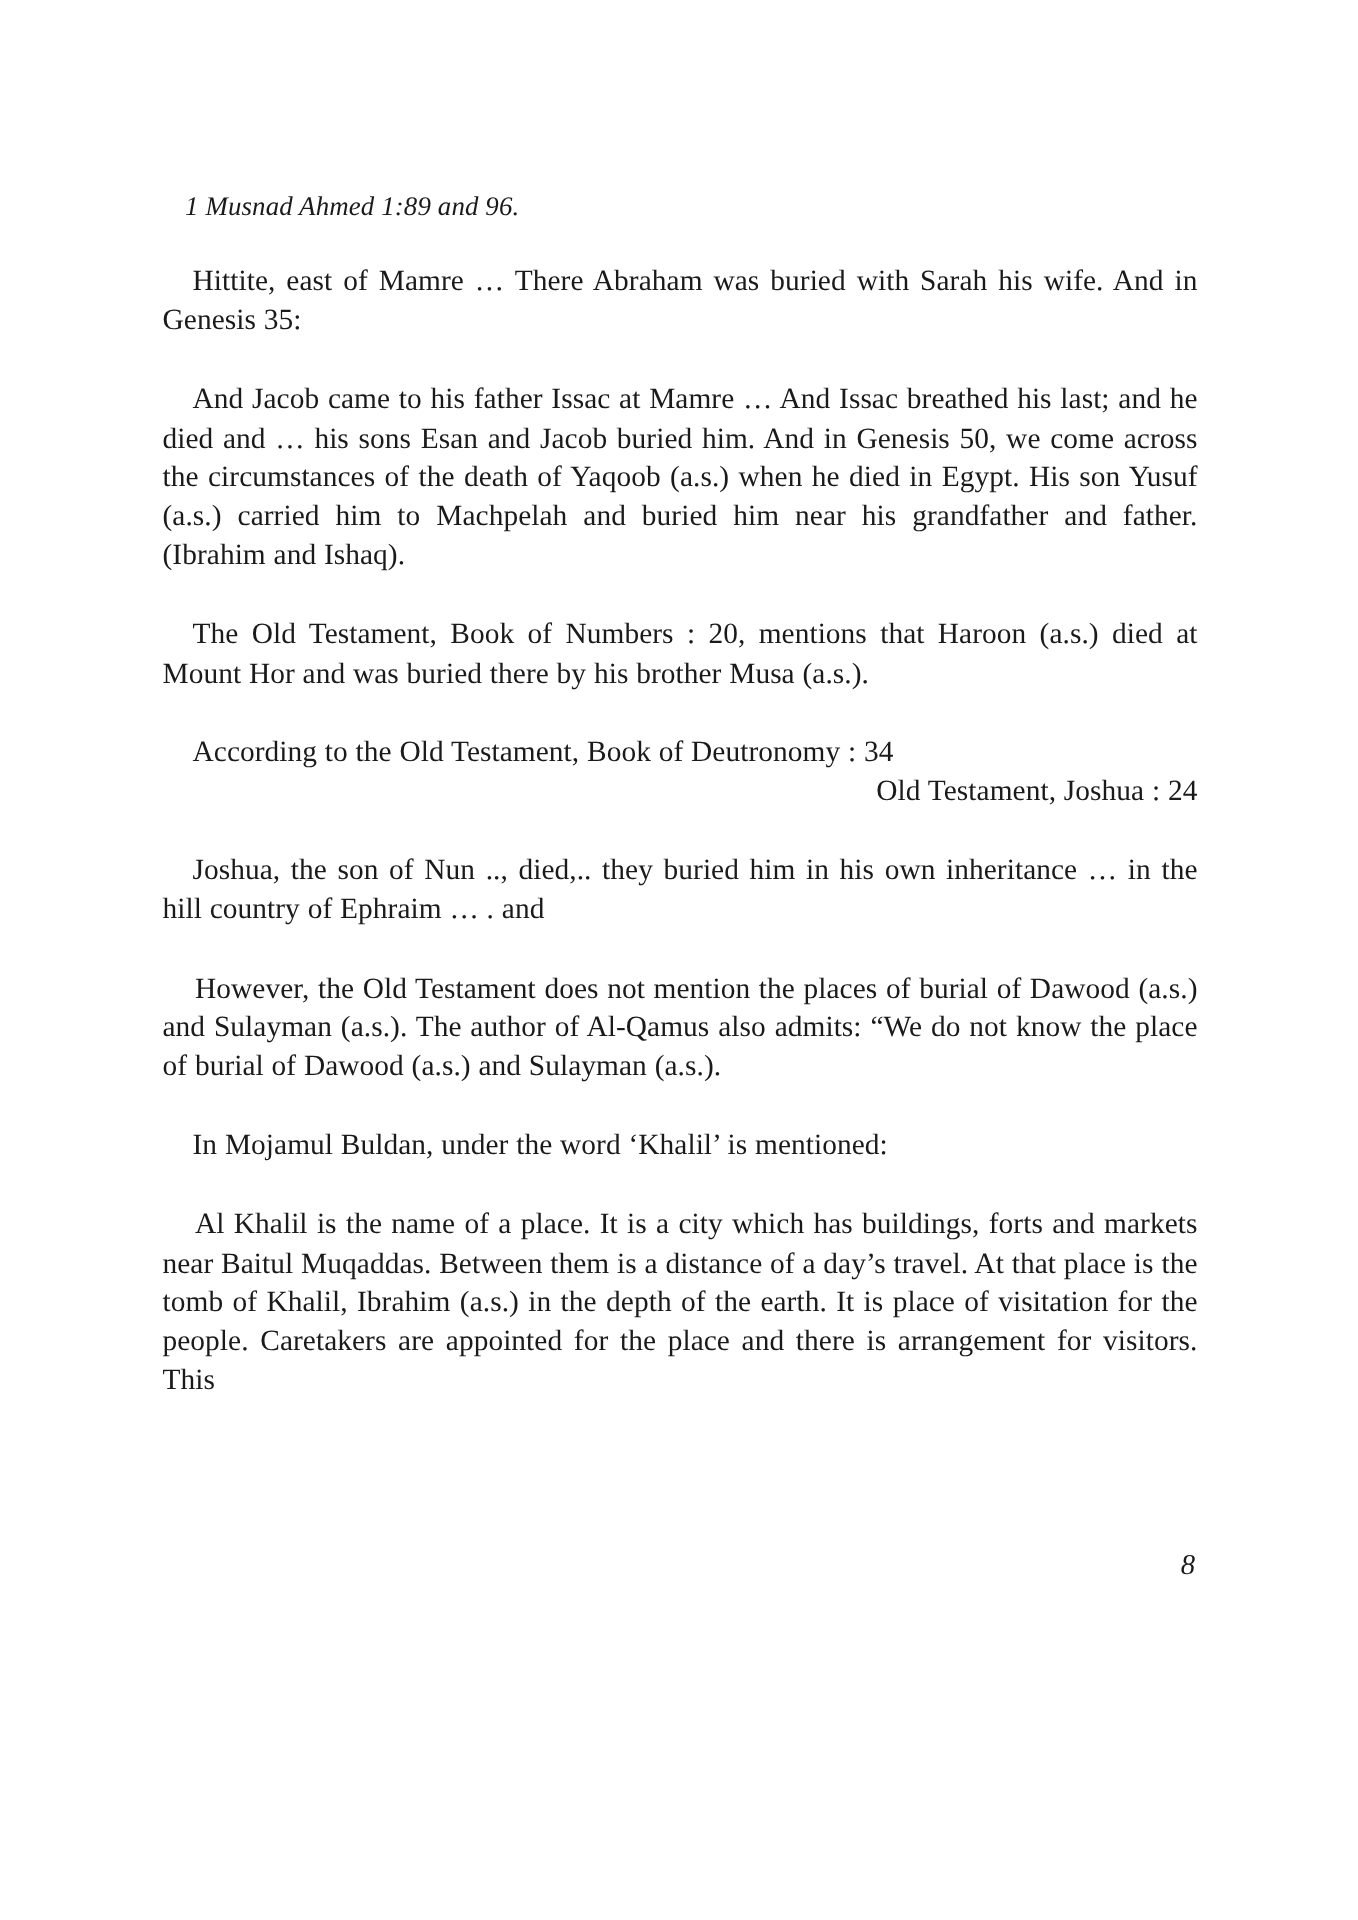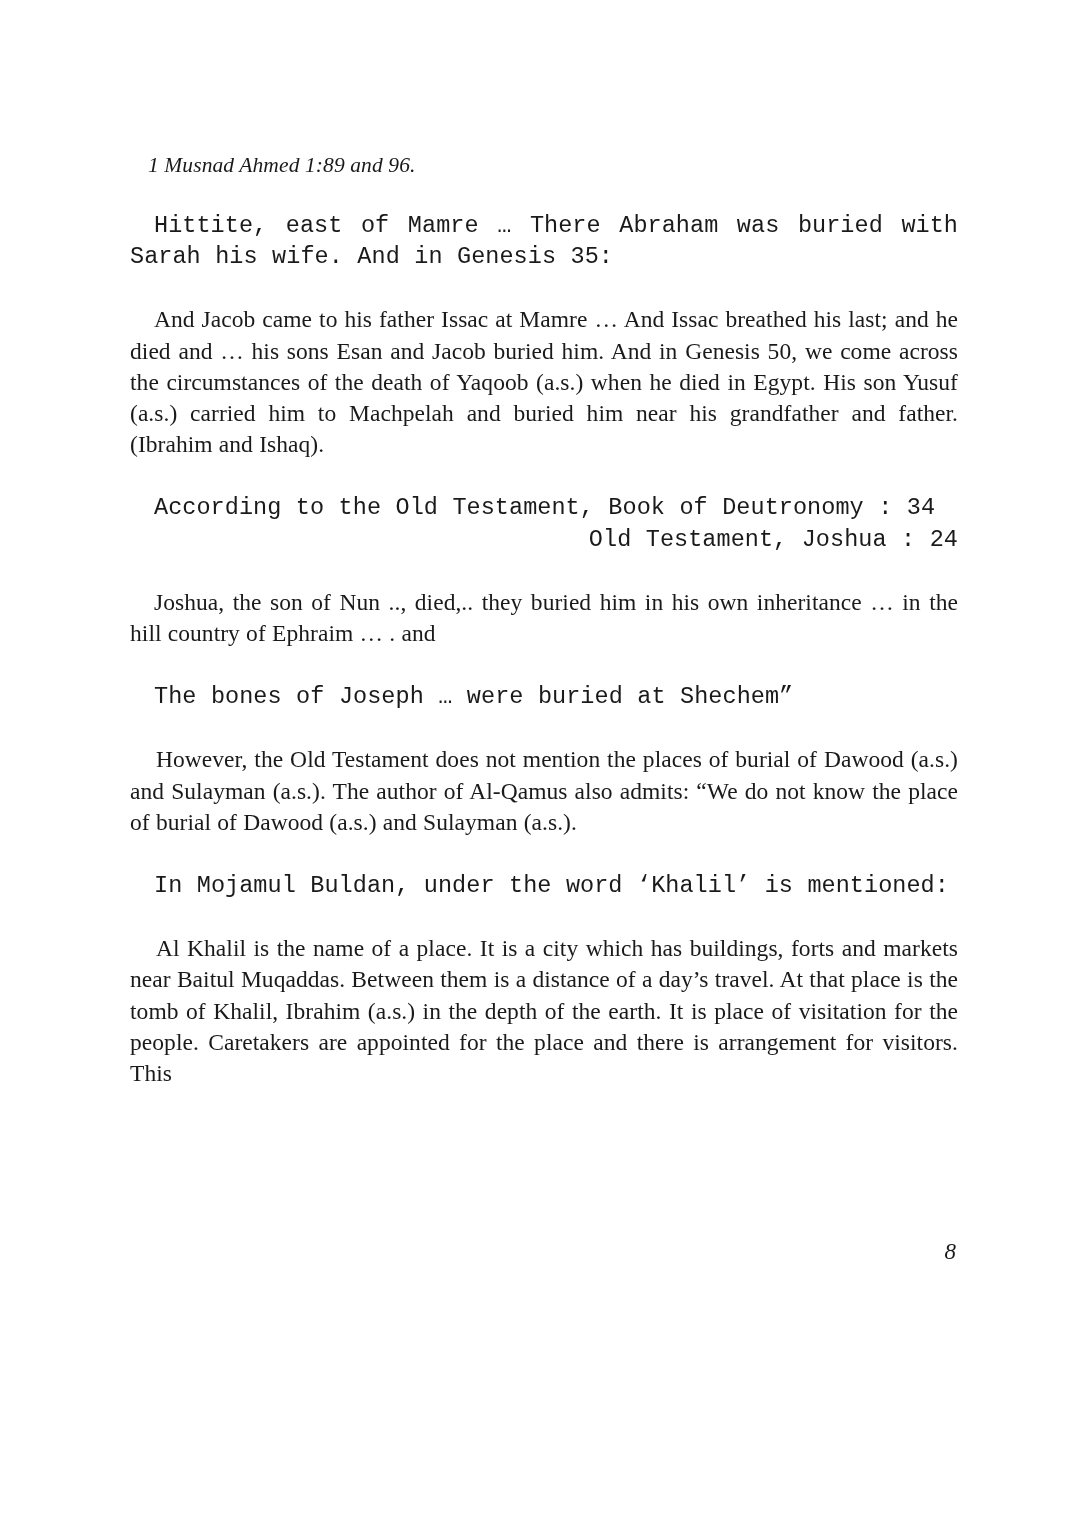--- a/index.html
+++ b/index.html
@@ -35,27 +35,26 @@
   }
   .para {
     font-size: 23.5px;
     line-height: 31.2px;
     text-align: justify;
     text-justify: inter-word;
     margin: 0;
     letter-spacing: 0.05px;
     word-spacing: 0.3px;
   }
-  .gap-md { margin-top: 30px; font-family: Liberation Mono, monospace; }
+  .gap-md { margin-top: 30px; }
   .gap-lg { margin-top: 32px; }
   .indent { text-indent: 24px; }
   .indent-wide { text-indent: 26px; }
   .flush-left {
     text-align: left;
-    font-family: Liberation Mono, monospace;
   }
   .tight { margin-top: 0; text-align: right; }
   .page-number {
     position: absolute;
     right: 130px;
     bottom: 62px;
     font-style: italic;
     font-size: 23px;
     line-height: 1;
     text-align: right;
@@ -67,29 +66,29 @@
 <div class="page">
 
   <div class="content">
 
     <p class="footnote">1 Musnad Ahmed 1:89 and 96.</p>
 
     <p class="para indent gap-md">Hittite, east of Mamre … There Abraham was buried with Sarah his wife. And in Genesis 35:</p>
 
     <p class="para indent gap-lg">And Jacob came to his father Issac at Mamre …  And Issac breathed his last; and he died and …  his sons Esan and Jacob buried him. And in Genesis 50, we come across the circumstances of the death of Yaqoob (a.s.) when he died in Egypt. His son Yusuf (a.s.) carried him to Machpelah and buried him near his grandfather and father. (Ibrahim and Ishaq).</p>
 
+    <p class="para indent gap-lg">The Old Testament, Book of Numbers : 20, mentions that Haroon (a.s.) died at Mount Hor and was buried there by his brother Musa (a.s.).</p>
 
     <p class="para indent gap-lg flush-left">According to the Old Testament, Book of Deutronomy : 34</p>
 
 
     <p class="para indent tight flush-left">Old Testament, Joshua : 24</p>
 
     <p class="para indent gap-lg">Joshua, the son of Nun .., died,.. they buried him in his own inheritance … in the hill country of Ephraim … . and</p>
 
-    <p class="para indent gap-lg flush-left">The bones of Joseph … were buried at Shechem”</p>
 
     <p class="para indent-wide gap-lg">However, the Old Testament does not mention the places of burial of Dawood (a.s.) and Sulayman (a.s.). The author of Al-Qamus also admits: “We do not know the place of burial of Dawood (a.s.) and Sulayman (a.s.).</p>
 
     <p class="para indent gap-lg flush-left">In Mojamul Buldan, under the word ‘Khalil’ is mentioned:</p>
 
     <p class="para indent-wide gap-lg">Al Khalil is the name of a place. It is a city which has buildings, forts and markets near Baitul Muqaddas. Between them is a distance of a day’s travel. At that place is the tomb of Khalil, Ibrahim (a.s.) in the depth of the earth. It is place of visitation for the people. Caretakers are appointed for the place and there is arrangement for visitors. This</p>
 
   </div>
 
   <div class="page-number">8</div>

